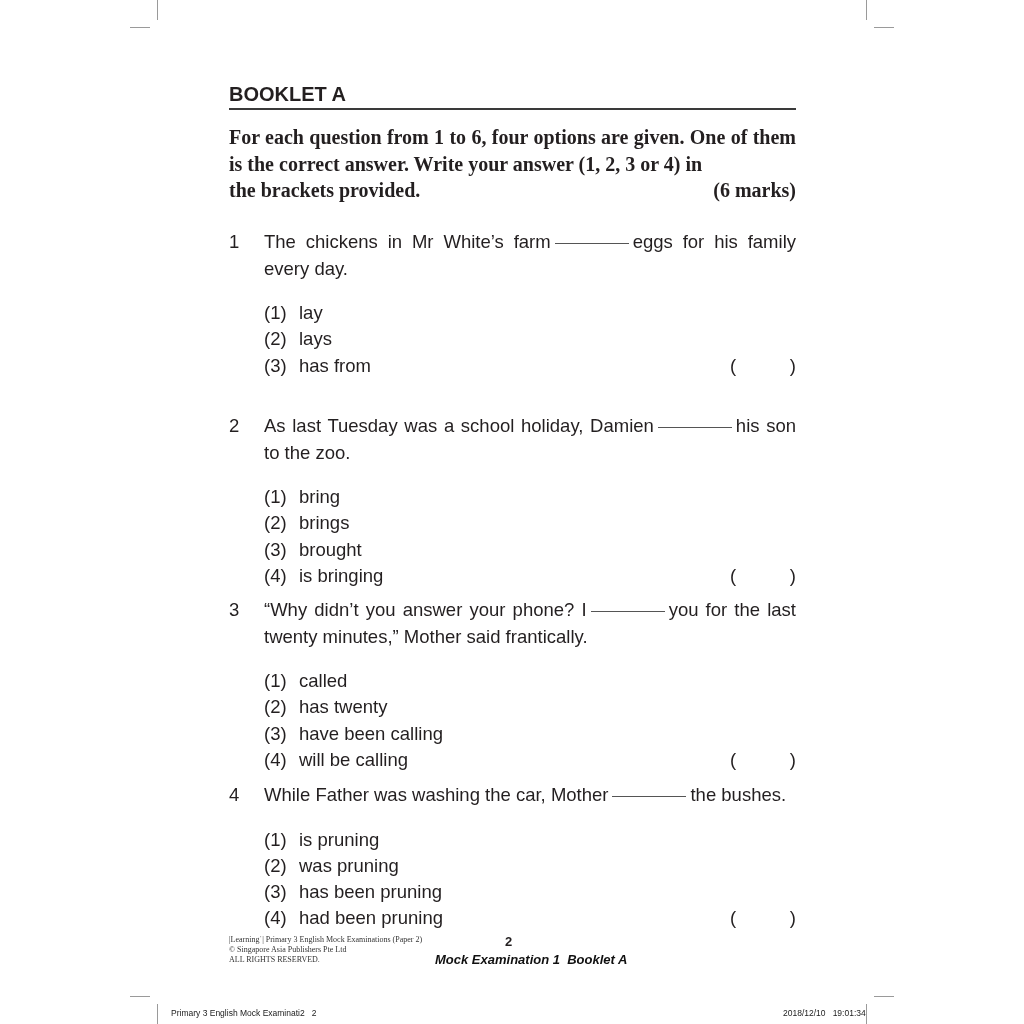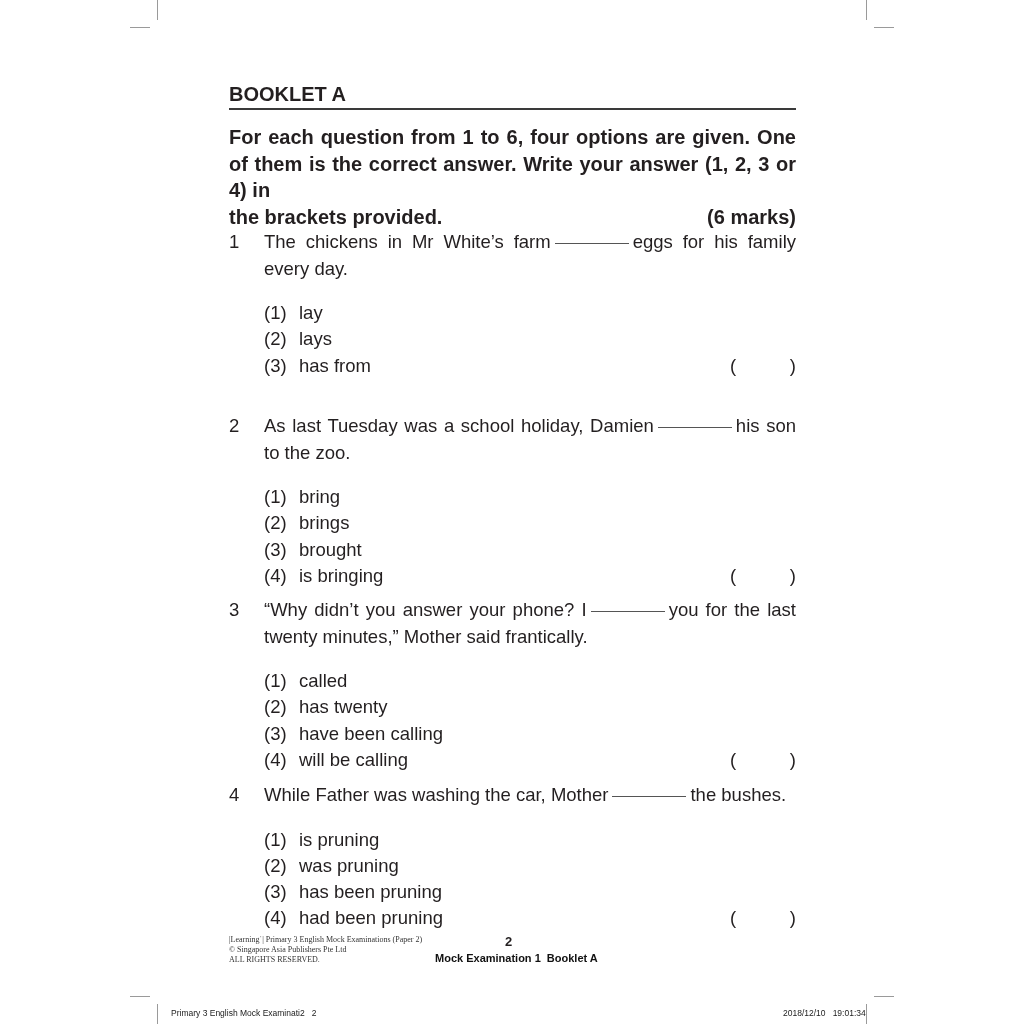--- a/index.html
+++ b/index.html
@@ -15,20 +15,21 @@
   .page { position: absolute; left: 229px; top: 80px; width: 567px; }
 
   .booklet-title {
     font-weight: bold; font-size: 20px; line-height: 28px;
     padding-bottom: 0px; border-bottom: 2px solid #3a3a3a; margin: 0;
     height: 28px;
   }
   .instructions {
     margin-top: 14px; font-weight: bold; font-size: 20px; line-height: 26.5px;
     text-align: justify;
+    font-family: Liberation Serif, serif;
   }
   .instructions .marks { float: right; }
   .instructions .last-line { display: block; }
 
   .question { position: absolute; left: 0; width: 567px; font-size: 18.5px; }
   .q-num { position: absolute; left: 0; top: 0; width: 30px; line-height: 26px; }
   .q-stem { margin-left: 35px; line-height: 26.5px; text-align: justify; text-align-last: left; }
   .blank {
     display: inline-block; width: 74px; border-bottom: 1px solid #555;
     vertical-align: 4px; margin: 0 4px; height: 1px;
@@ -42,22 +43,22 @@
   }
 
   .footer-left {
     position: absolute; left: 229px; top: 935px;
     font-family: "Liberation Serif", serif; font-size: 8px; line-height: 10px; color: #333;
   }
   .footer-page {
     position: absolute; left: 505px; top: 934px; font-weight: bold; font-size: 13px;
   }
   .footer-right {
-    position: absolute; left: 435px; top: 952px; font-weight: bold; 
-    font-size: 11px; color: #111; text-align: center;
+    position: absolute; left: 435px; top: 952px; font-weight: bold; font-style: italic;
+    font-size: 13px; color: #111; text-align: center;
   }
   .slug-left {
     position: absolute; left: 171px; top: 1008px; font-size: 8.5px; color: #222;
   }
   .slug-right {
     position: absolute; left: 783px; top: 1008px; font-size: 8.5px; color: #222;
   }
 </style>
 </head>
 <body>

